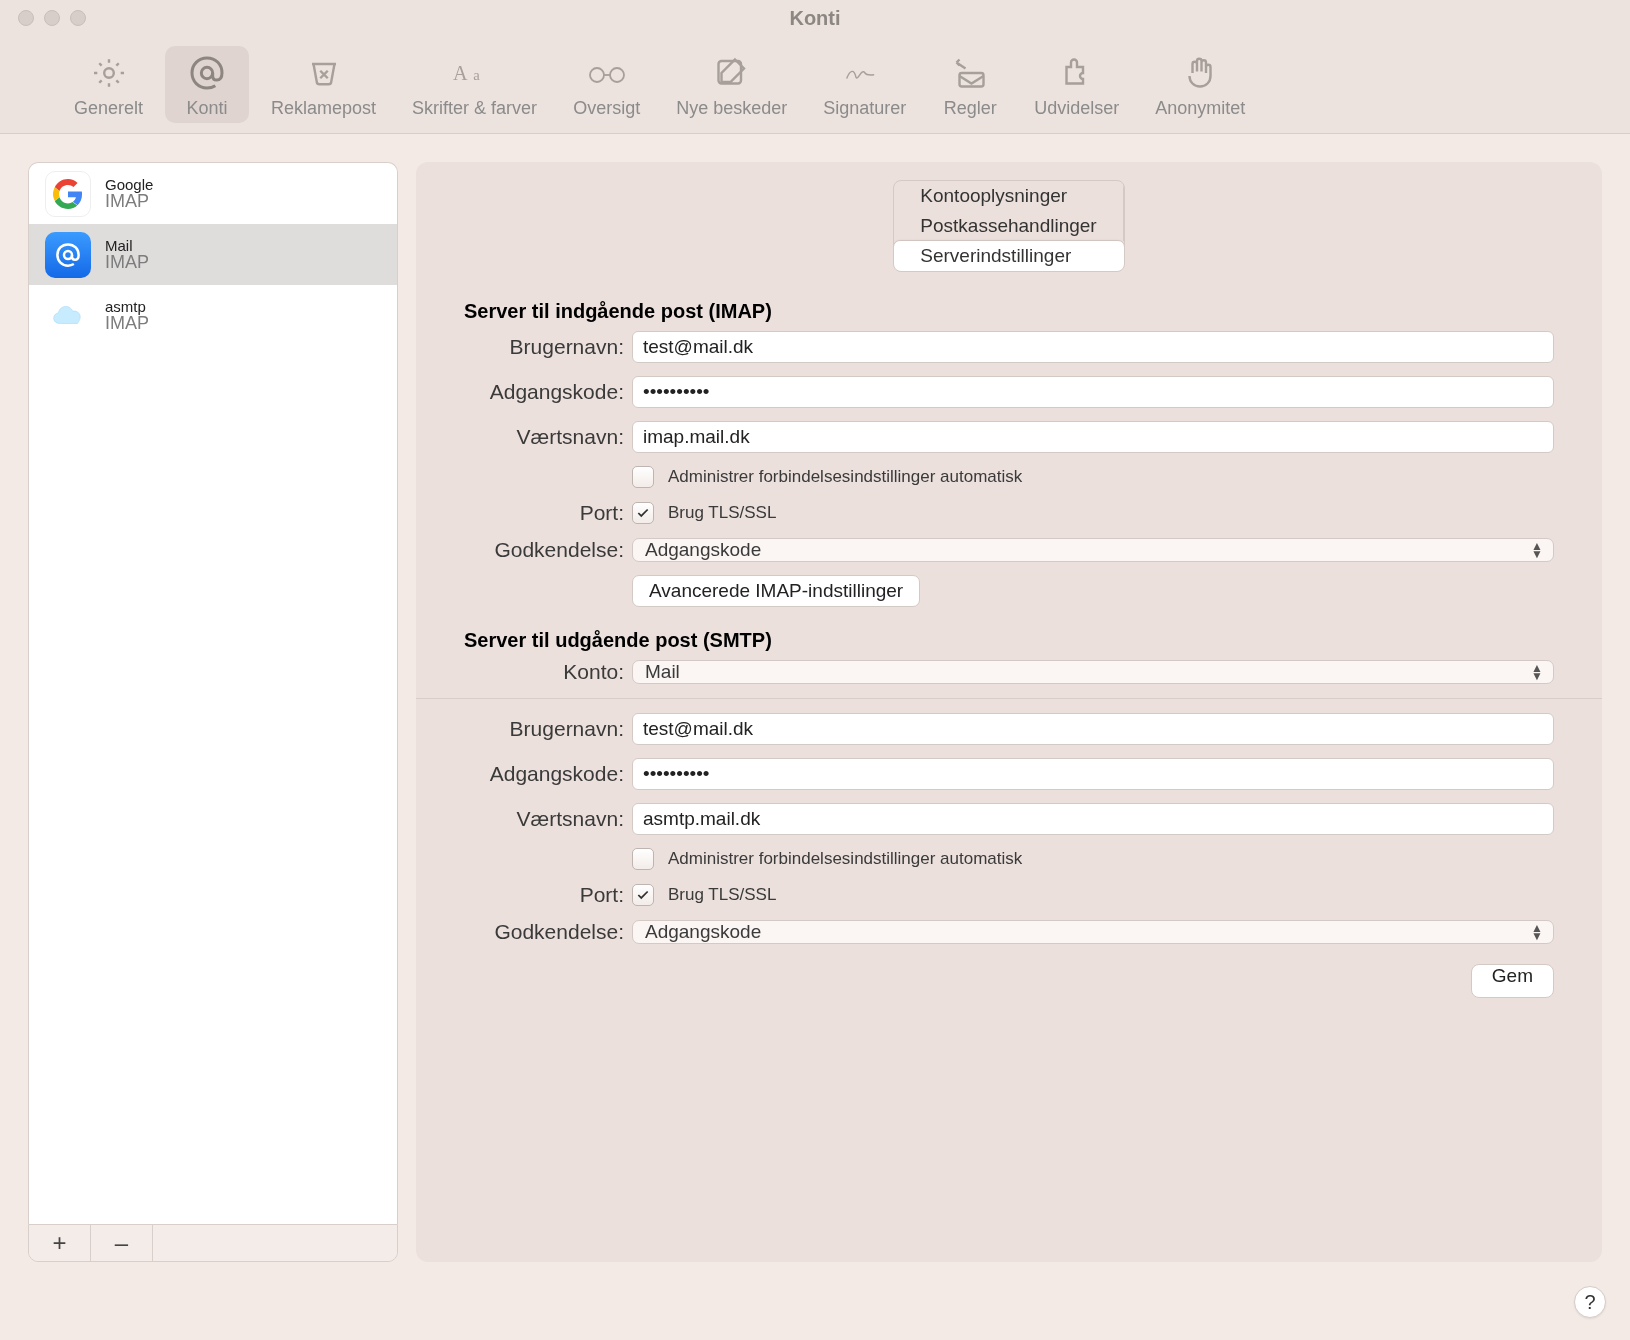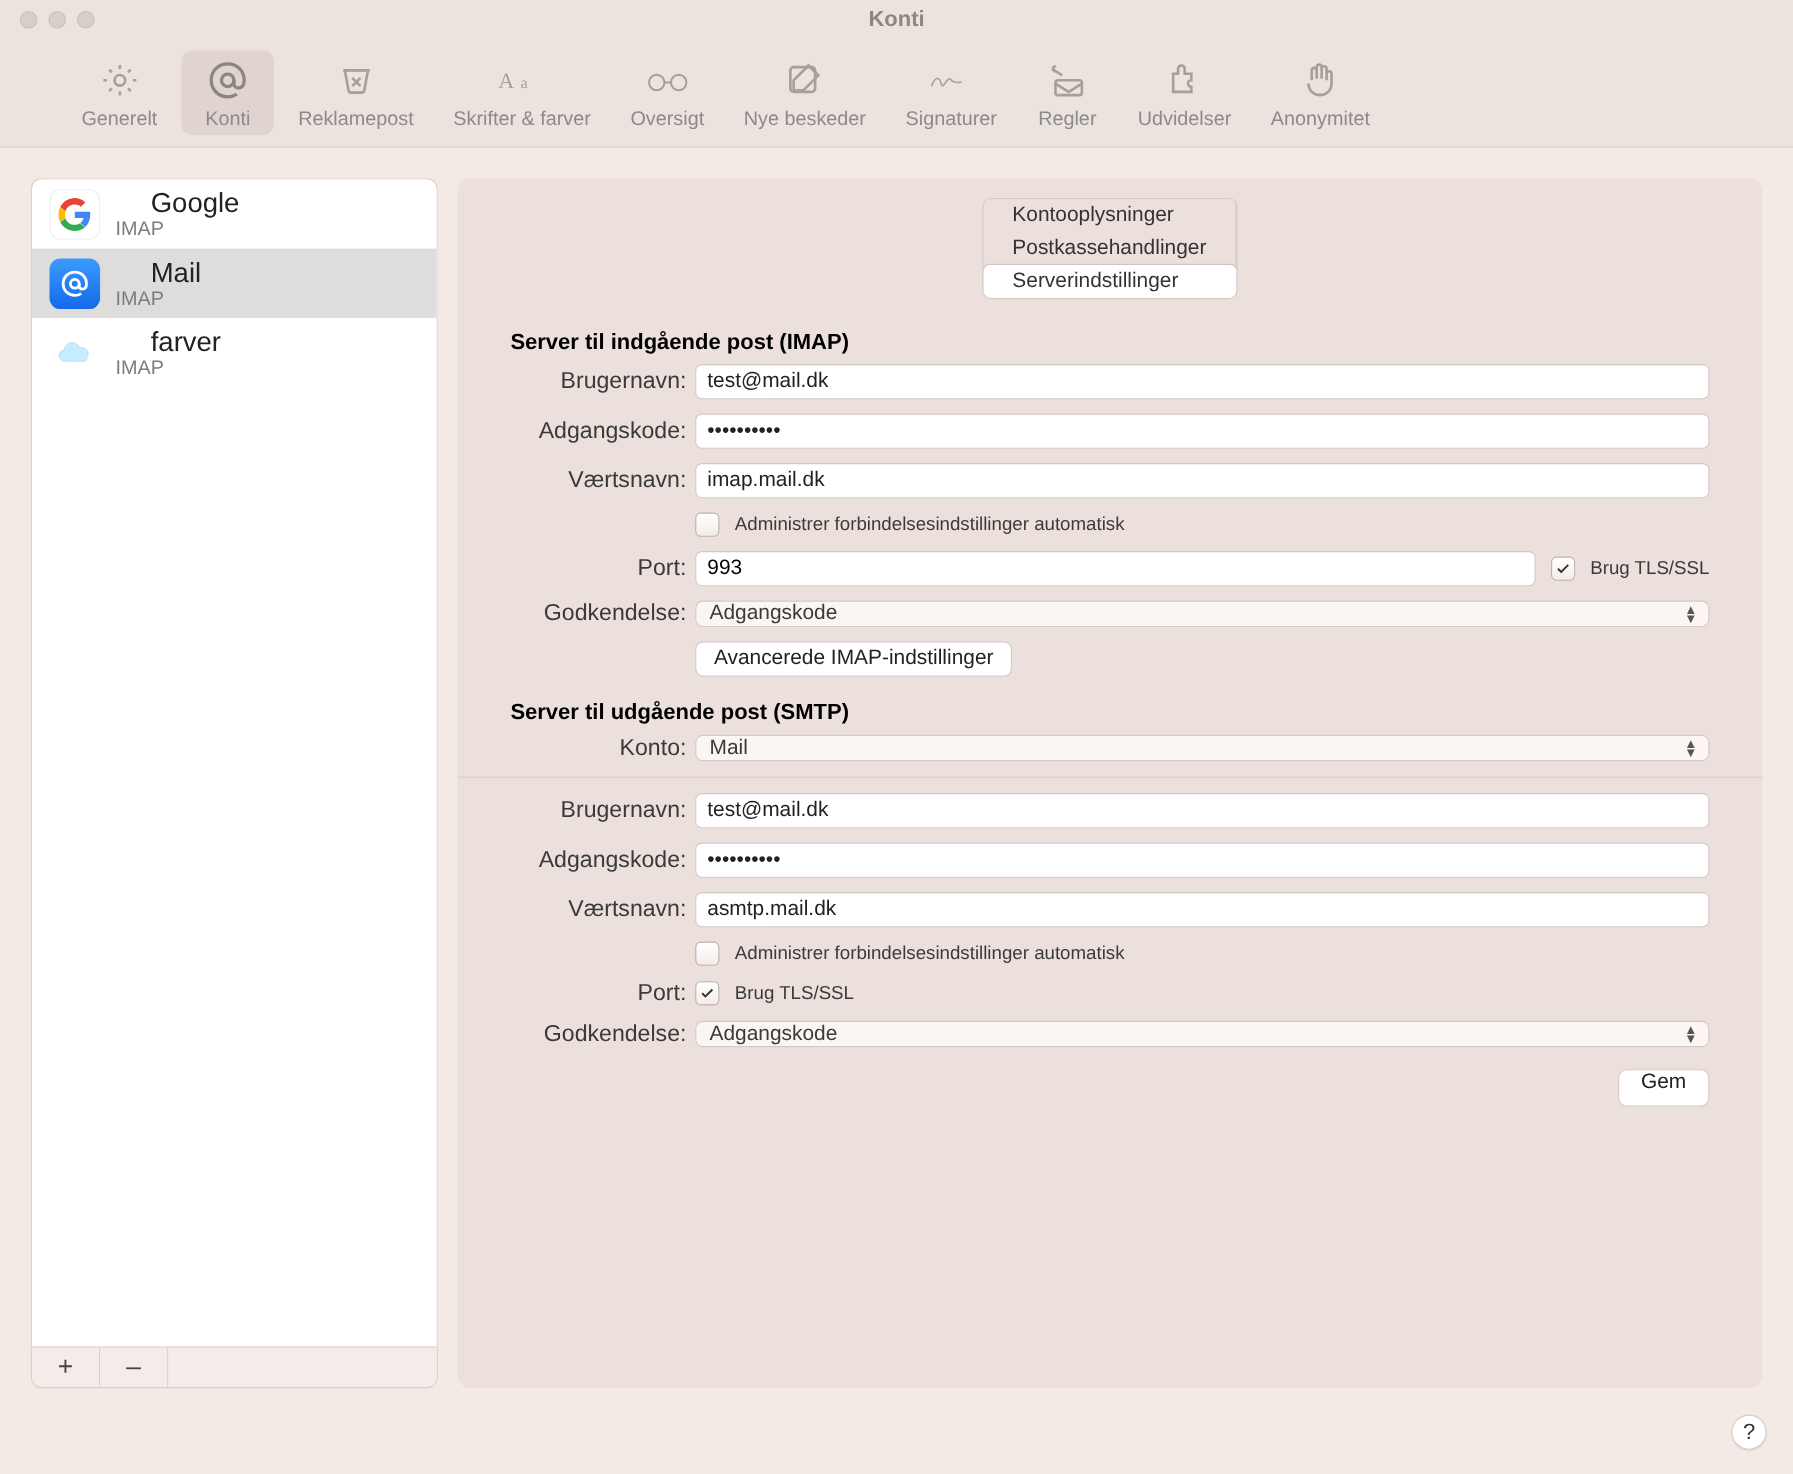--- a/index.html
+++ b/index.html
@@ -82,21 +82,21 @@
   }
   .accounts{
     background:var(--sidebar-bg);border:1px solid var(--border);border-bottom:none;
     border-radius:10px 10px 0 0;flex:1;overflow:hidden;
   }
   .acct{
     display:flex;align-items:center;gap:14px;padding:8px 16px 6px 16px;
     border-bottom:1px solid #00000000;cursor:default;
   }
   .acct .ic{width:46px;height:46px;border-radius:10px;display:flex;align-items:center;justify-content:center;}
-  .acct .txt .name{font-size:25px;color:#222;margin-left:32px;}
+  .acct .txt .name{font-size:15px;color:#222;}
   .acct .txt .proto{font-size:18px;color:var(--muted);margin-top:-2px;}
   .acct.sel{background:#dfdddc;}
   .sidebar-footer{
     display:flex;border:1px solid var(--border);border-radius:0 0 10px 10px;overflow:hidden;height:38px;
   }
   .sidebar-footer .btn{
     width:62px;display:flex;align-items:center;justify-content:center;
     border-right:1px solid var(--border);font-size:24px;font-weight:300;color:#444;background:#f4ece8;
   }
   .sidebar-footer .space{flex:1;background:#f4ece8;}
@@ -313,21 +313,21 @@
         </div>
       </div>
 
       <div class="acct">
         <div class="ic" style="background:#fff;">
           <svg width="34" height="24" viewBox="0 0 64 40">
               <path fill="#c8ecff" stroke="#9fd8f5" d="M50 34H16c-6 0-11-4-11-10 0-5 4-9 9-10 1-7 7-12 14-12 6 0 11 4 13 9 1-.3 2-.4 3-.4 6 0 11 5 11 11s-5 12.4-5 12.4z"></path>
             </svg>
         </div>
         <div class="txt">
-          <div class="name">farver</div>
+          <div class="name">asmtp</div>
           <div class="proto">IMAP</div>
         </div>
       </div>
 
     </div>
     <div class="sidebar-footer">
       <div class="btn">+</div>
       <div class="btn">–</div>
       <div class="space"></div>
     </div>
@@ -346,68 +346,20 @@
     <div class="section-title">Server til indgående post (IMAP)</div>
     <div class="form">
       <div class="lbl">Brugernavn:</div>
       <div class="field"><input type="text" value="test@mail.dk" style=""></div>
 
       <div class="lbl">Adgangskode:</div>
       <div class="field"><input type="text" value="••••••••••" style=""></div>
 
       <div class="lbl">Værtsnavn:</div>
       <div class="field"><input type="text" value="imap.mail.dk" style=""></div>
-
-      <div></div>
-      <div class="row-inline">
-        <span class="checkbox"></span>
-        <span>Administrer forbindelsesindstillinger automatisk</span>
-      </div>
-
-      <div class="lbl">Port:</div>
-      <div class="port-row">
-        <input type="text" style="height: 32px; border: 1px solid var(--input-border); border-radius: 6px; background: var(--input-bg); padding: 2px 10px; font-size: 19px;" value="993">
-        <span class="checkbox checked">
-            <svg width="14" height="14" viewBox="0 0 24 24" fill="none" stroke="#323232" stroke-width="3">
-              <path d="M4 12l5 5L20 6"></path>
-            </svg>
-          </span>
-        <span>Brug TLS/SSL</span>
-      </div>
-
-      <div class="lbl">Godkendelse:</div>
-      <div class="select">
-        <span>Adgangskode</span>
-        <span class="updown">▲<br>▼</span>
-      </div>
-
-      <div></div>
-      <div><span class="pillbtn">Avancerede IMAP-indstillinger</span></div>
-    </div>
-
-    <div class="section-title" style="margin-top:22px">Server til udgående post (SMTP)</div>
-    <div class="form">
-      <div class="lbl">Konto:</div>
-      <div class="select">
-        <span>Mail</span>
-        <span class="updown">▲<br>▼</span>
-      </div>
-    </div>
-
-    <hr class="sep">
-
-    <div class="form">
-      <div class="lbl">Brugernavn:</div>
-      <div class="field"><input type="text" value="test@mail.dk" style=""></div>
-
-      <div class="lbl">Adgangskode:</div>
-      <div class="field"><input type="text" value="••••••••••" style=""></div>
-
-      <div class="lbl">Værtsnavn:</div>
-      <div class="field"><input type="text" value="asmtp.mail.dk" style=""></div>
 
       <div></div>
       <div class="row-inline">
         <span class="checkbox"></span>
         <span>Administrer forbindelsesindstillinger automatisk</span>
       </div>
 
       <div class="lbl">Port:</div>
       <div class="port-row">
         <span class="checkbox checked">
@@ -416,20 +368,67 @@
             </svg>
           </span>
         <span>Brug TLS/SSL</span>
       </div>
 
       <div class="lbl">Godkendelse:</div>
       <div class="select">
         <span>Adgangskode</span>
         <span class="updown">▲<br>▼</span>
       </div>
+
+      <div></div>
+      <div><span class="pillbtn">Avancerede IMAP-indstillinger</span></div>
+    </div>
+
+    <div class="section-title" style="margin-top:22px">Server til udgående post (SMTP)</div>
+    <div class="form">
+      <div class="lbl">Konto:</div>
+      <div class="select">
+        <span>Mail</span>
+        <span class="updown">▲<br>▼</span>
+      </div>
+    </div>
+
+    <hr class="sep">
+
+    <div class="form">
+      <div class="lbl">Brugernavn:</div>
+      <div class="field"><input type="text" value="test@mail.dk" style=""></div>
+
+      <div class="lbl">Adgangskode:</div>
+      <div class="field"><input type="text" value="••••••••••" style=""></div>
+
+      <div class="lbl">Værtsnavn:</div>
+      <div class="field"><input type="text" value="asmtp.mail.dk" style=""></div>
+
+      <div></div>
+      <div class="row-inline">
+        <span class="checkbox"></span>
+        <span>Administrer forbindelsesindstillinger automatisk</span>
+      </div>
+
+      <div class="lbl">Port:</div>
+      <div class="port-row">
+        <span class="checkbox checked">
+            <svg width="14" height="14" viewBox="0 0 24 24" fill="none" stroke="#323232" stroke-width="3">
+              <path d="M4 12l5 5L20 6"></path>
+            </svg>
+          </span>
+        <span>Brug TLS/SSL</span>
+      </div>
+
+      <div class="lbl">Godkendelse:</div>
+      <div class="select">
+        <span>Adgangskode</span>
+        <span class="updown">▲<br>▼</span>
+      </div>
     </div>
 
     <div class="save-row">
       <div class="save-btn">Gem</div>
     </div>
 
   </div>
 </div>
 
 <div class="help">?</div>

